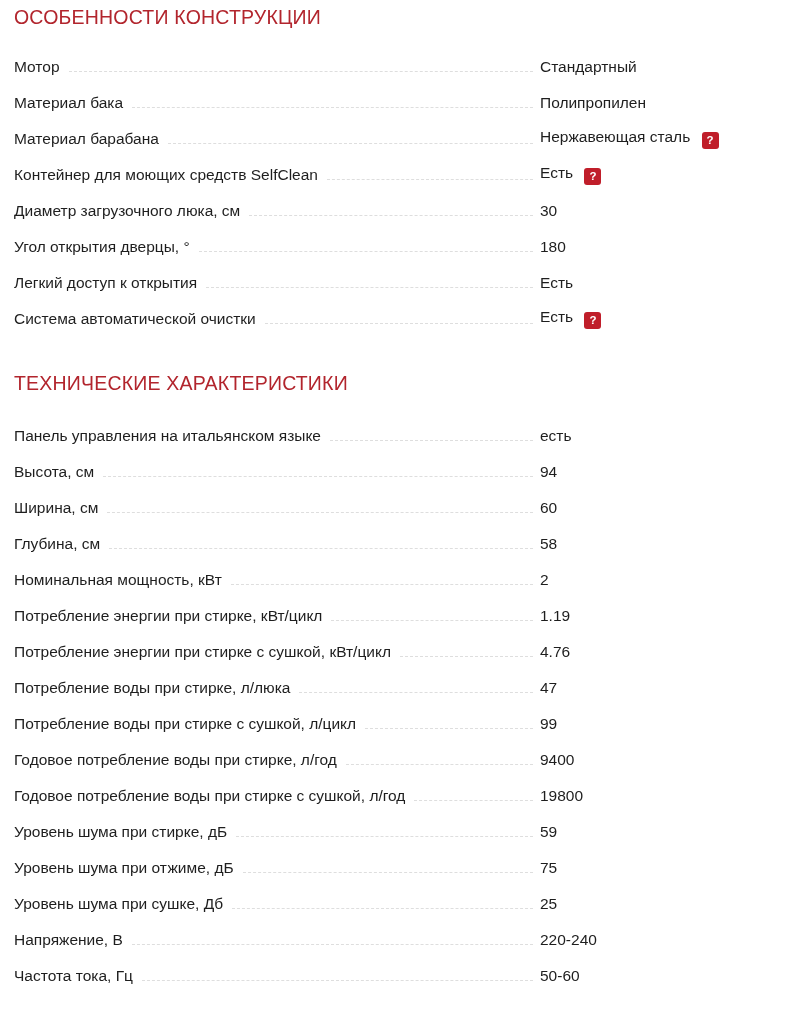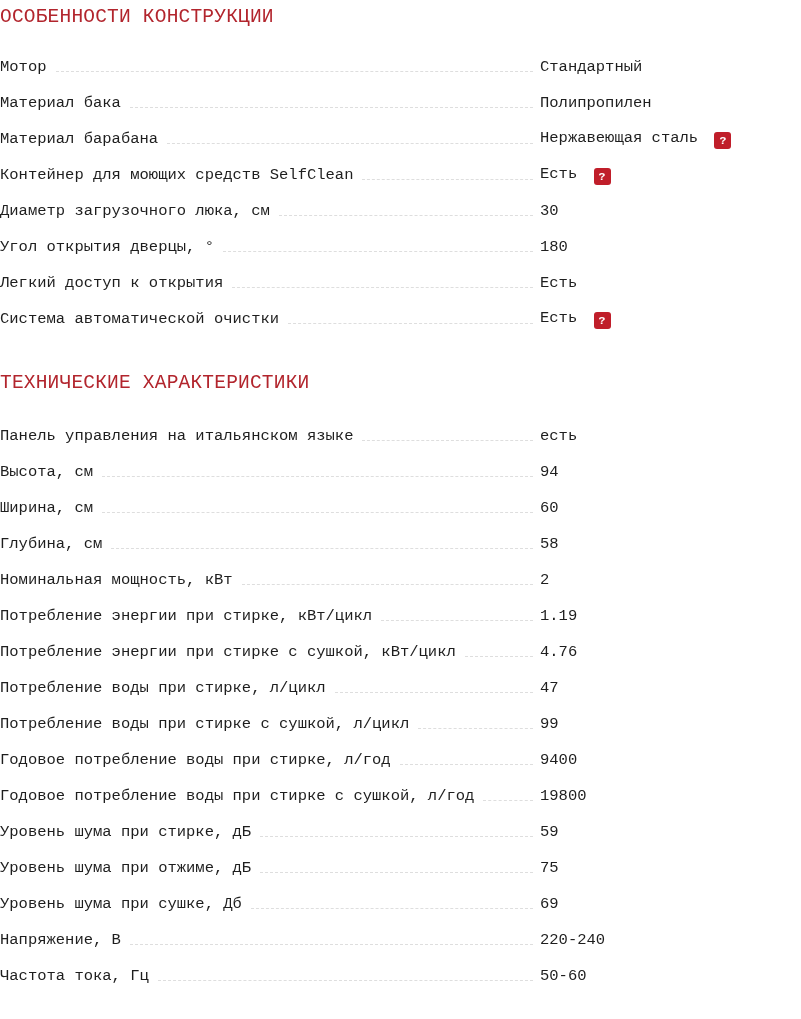--- a/index.html
+++ b/index.html
@@ -7,23 +7,22 @@
   body {
     background: #ffffff;
     font-family: "Liberation Sans", sans-serif;
     color: #1e1e1e;
     overflow: hidden;
     position: relative;
   }
   #page {
     width: 704px;
     height: 1019px;
-    padding-left: 0;
+    padding-left: 14px;
     position: relative;
-    font-family: Liberation Mono, monospace;
   }
   .spec-section .section-title {
     font-size: 19.5px;
     line-height: 24px;
     font-weight: 400;
     color: var(--accent, #b2252d);
     letter-spacing: 0.2px;
     white-space: nowrap;
   }
   .spec-section.first .section-title { padding-top: 5px; }
@@ -199,21 +198,21 @@
 
     <div class="row">
       <span class="label">Потребление энергии при стирке с сушкой, кВт/цикл</span>
       <span class="leader"></span>
       <span class="value-cell">
         <span class="value">4.76</span>
       </span>
     </div>
 
     <div class="row">
-      <span class="label">Потребление воды при стирке, л/цикл</span>
+      <span class="label">Потребление воды при стирке, л/люка</span>
       <span class="leader"></span>
       <span class="value-cell">
         <span class="value">47</span>
       </span>
     </div>
 
     <div class="row">
       <span class="label">Потребление воды при стирке с сушкой, л/цикл</span>
       <span class="leader"></span>
       <span class="value-cell">
@@ -250,21 +249,21 @@
       <span class="leader"></span>
       <span class="value-cell">
         <span class="value">75</span>
       </span>
     </div>
 
     <div class="row">
       <span class="label">Уровень шума при сушке, Дб</span>
       <span class="leader"></span>
       <span class="value-cell">
-        <span class="value">69</span>
+        <span class="value">25</span>
       </span>
     </div>
 
     <div class="row">
       <span class="label">Напряжение, В</span>
       <span class="leader"></span>
       <span class="value-cell">
         <span class="value">220-240</span>
       </span>
     </div>

